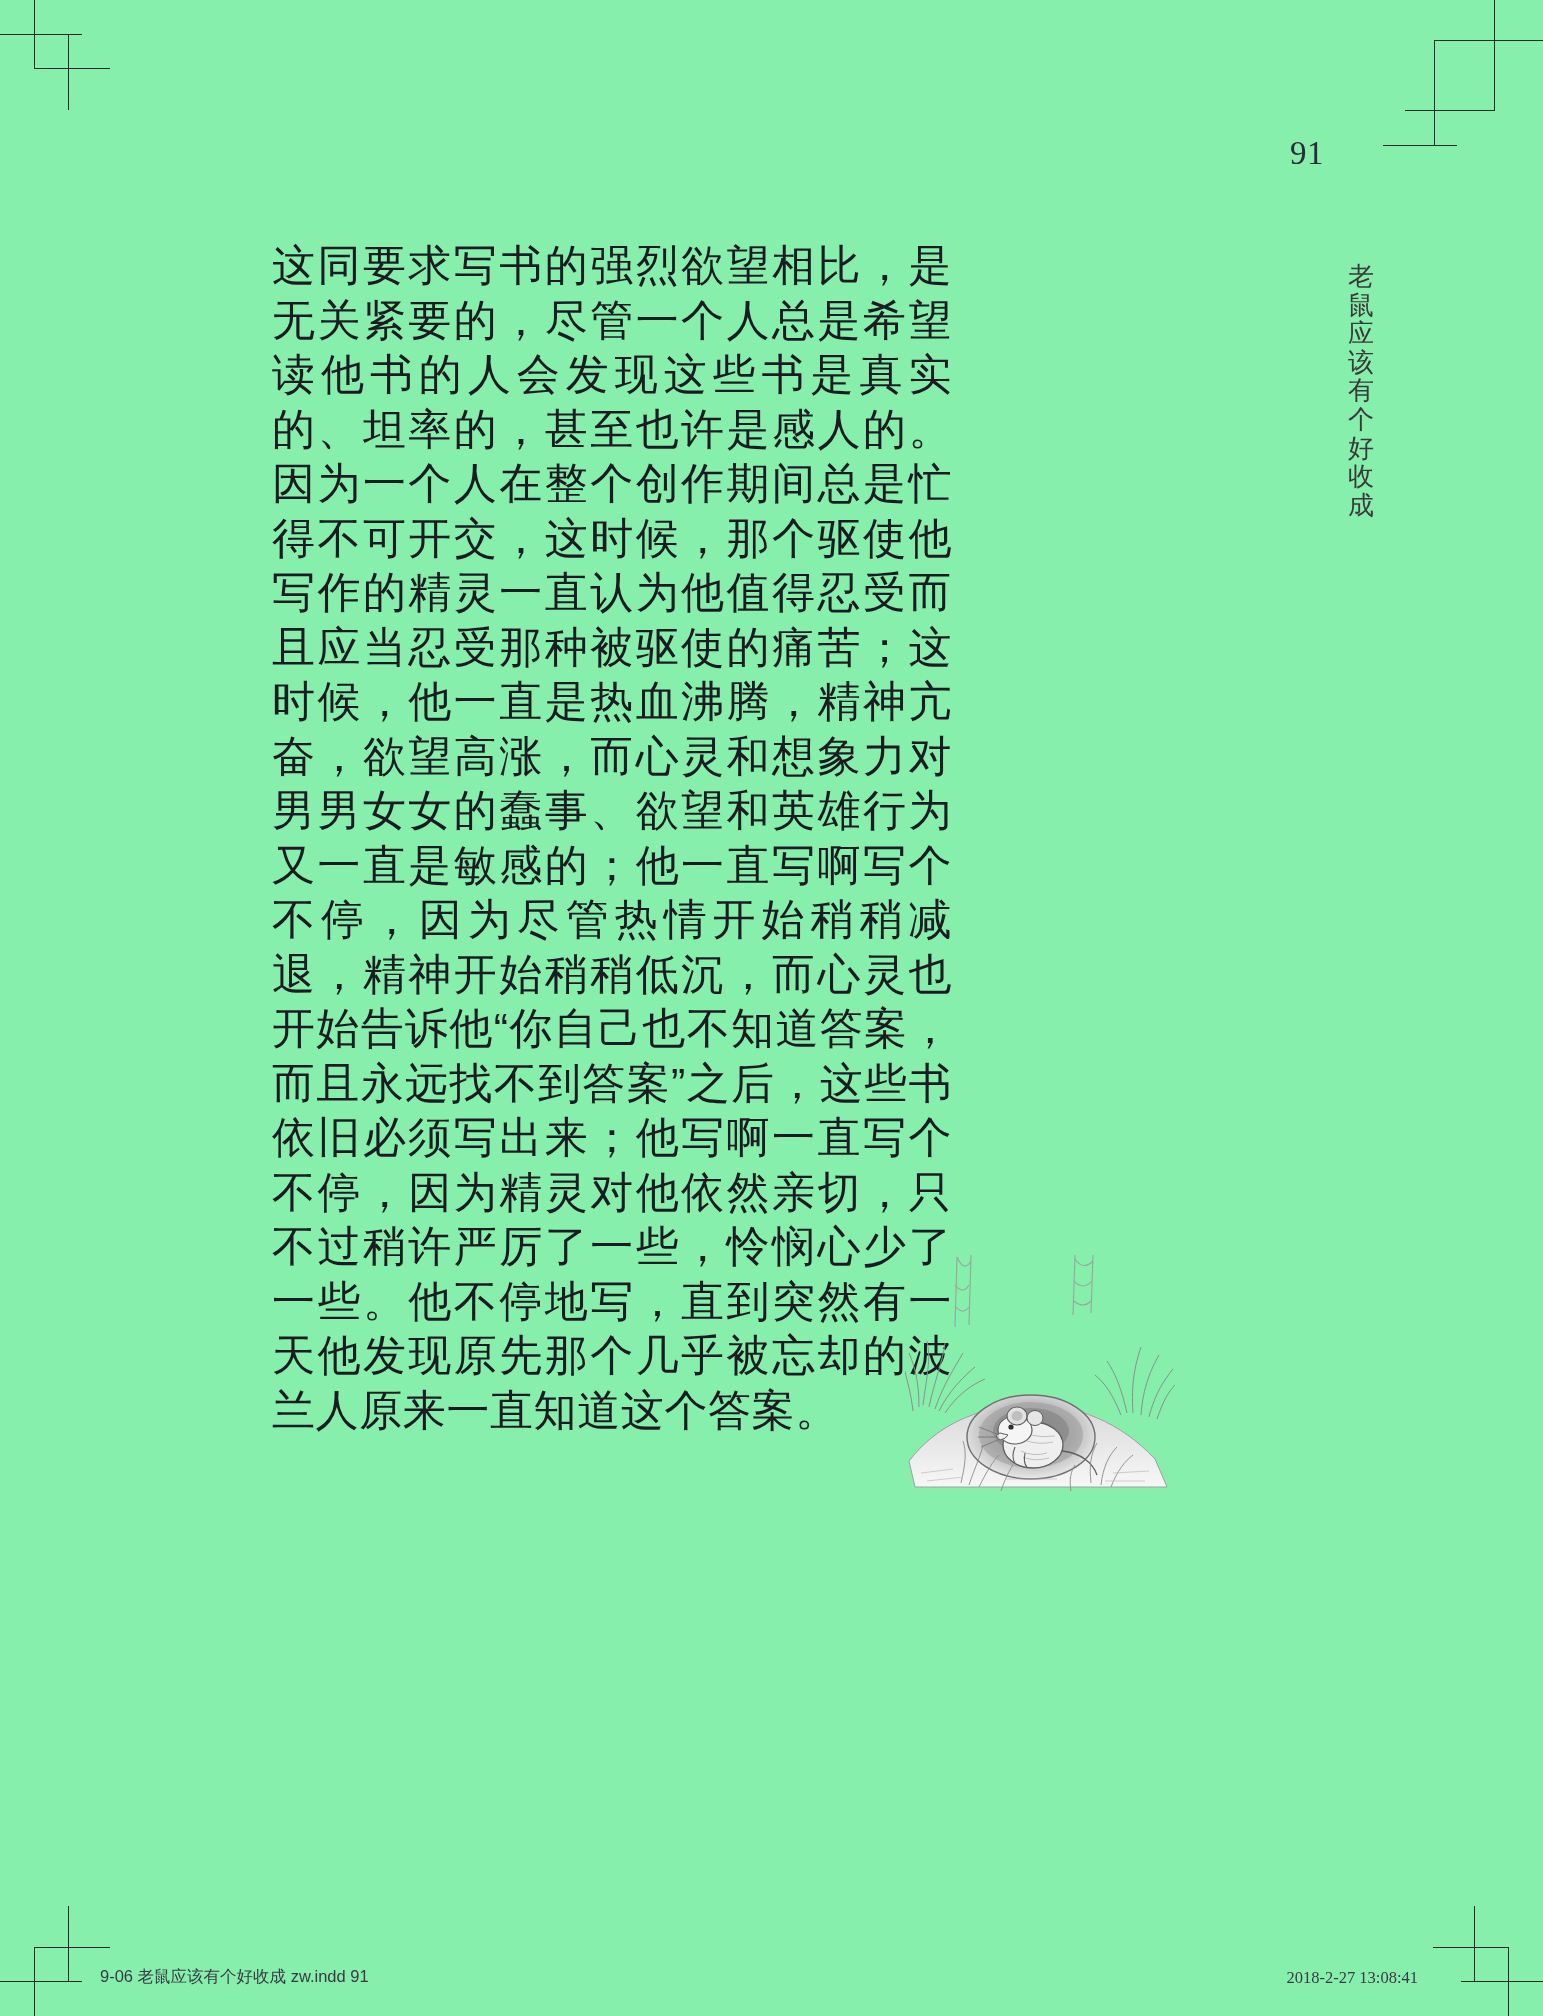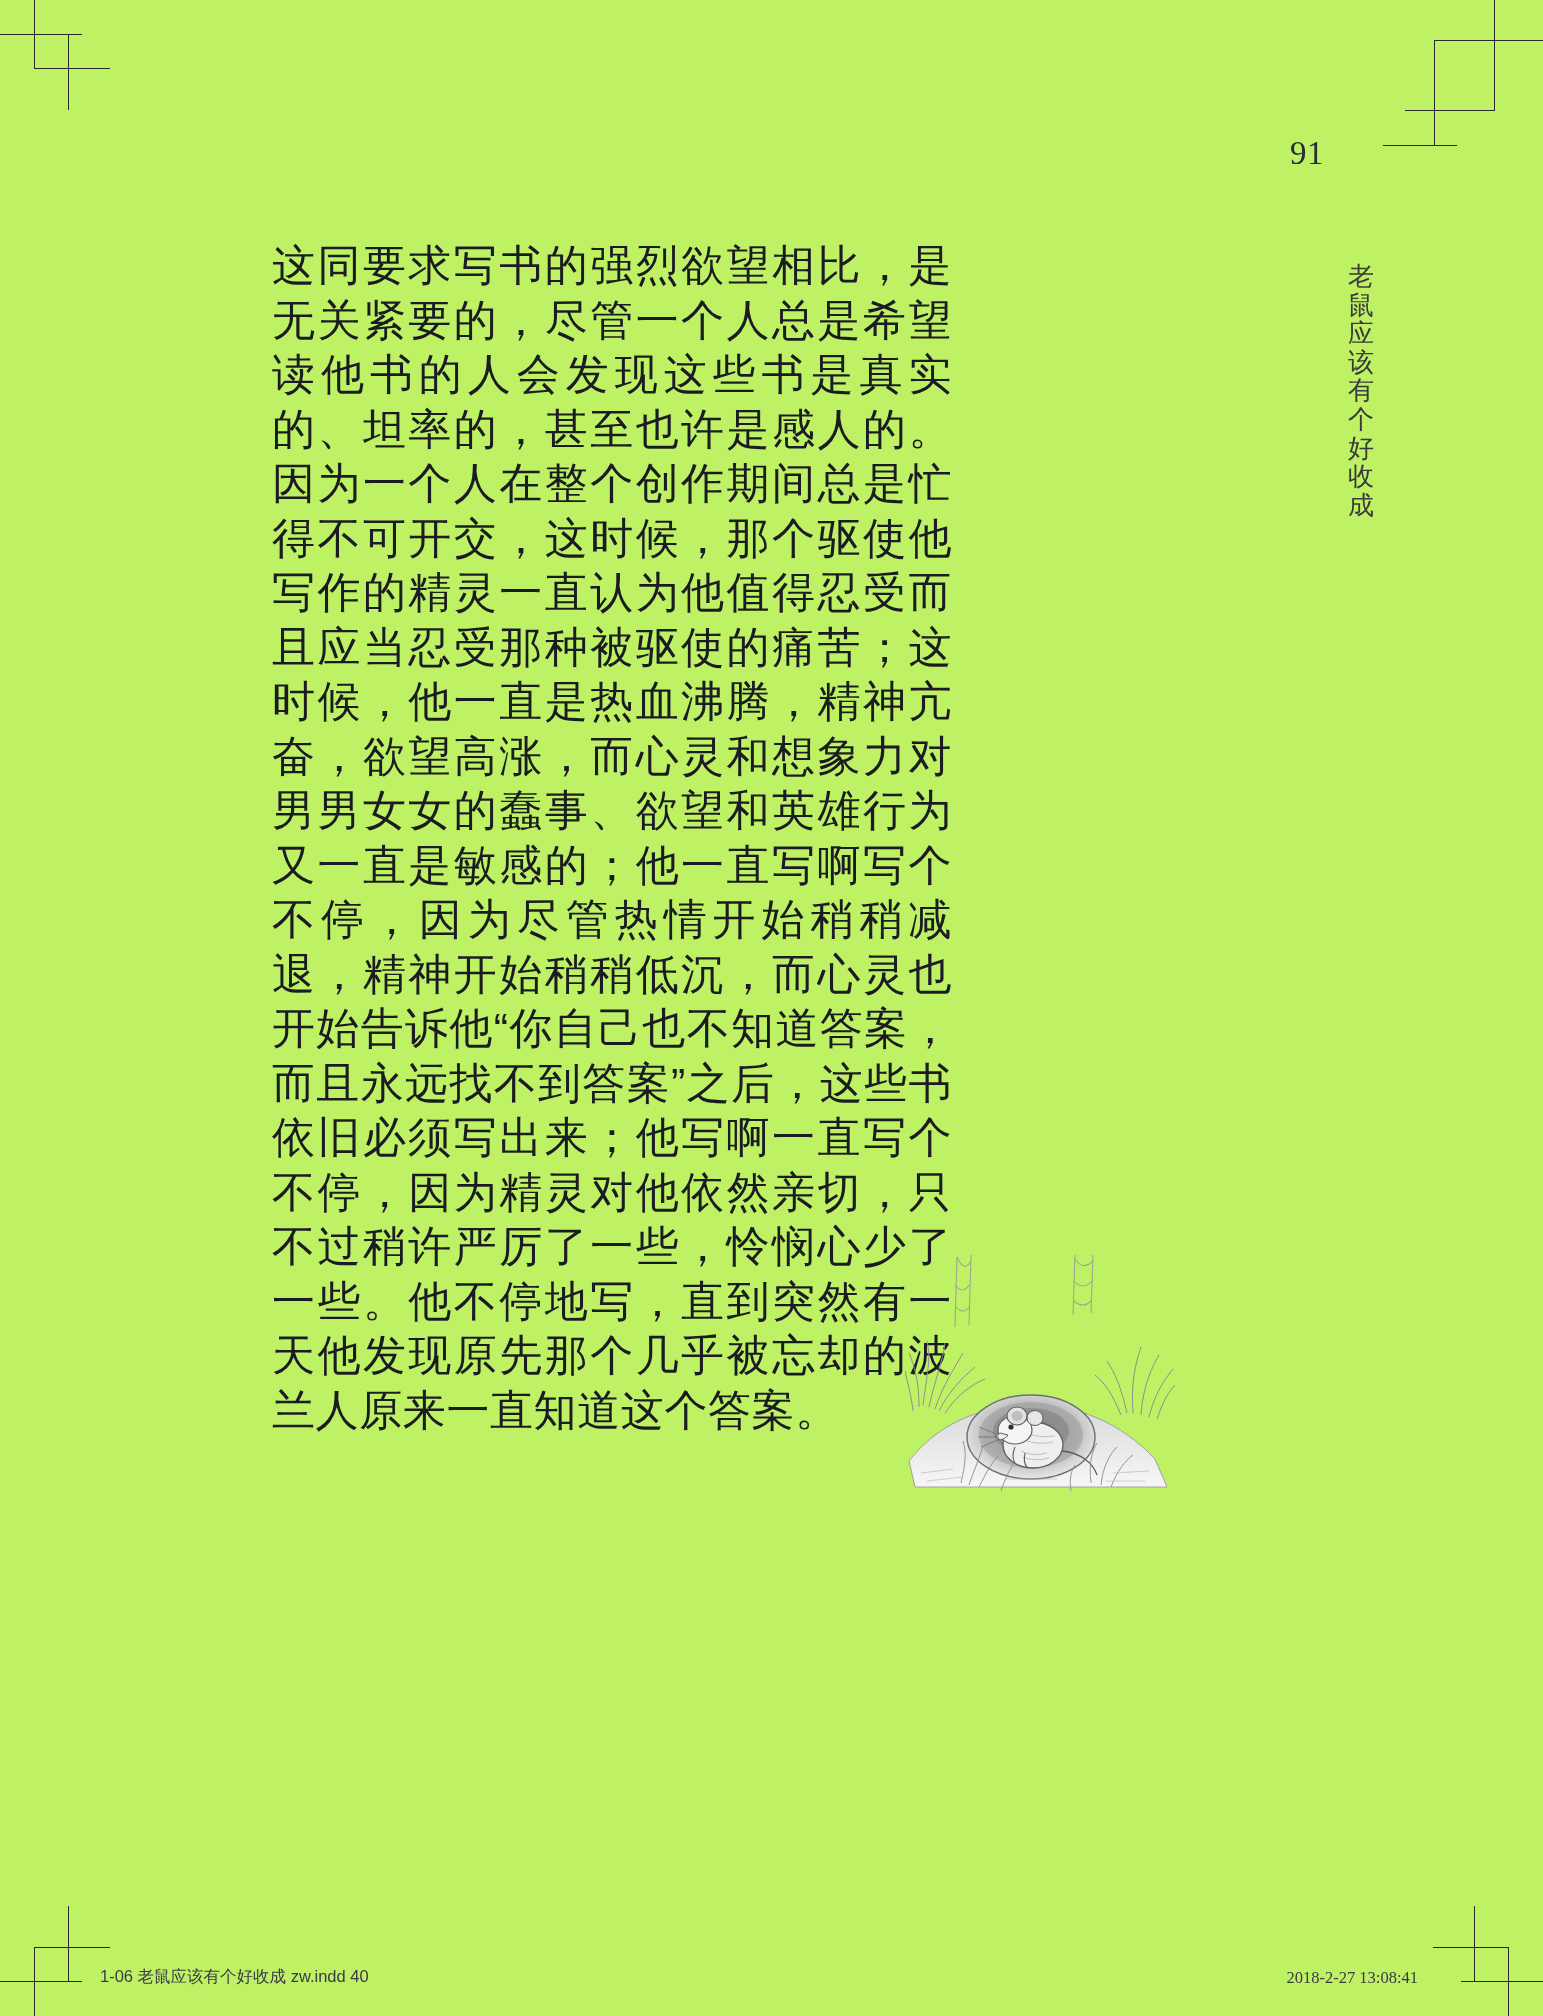--- a/index.html
+++ b/index.html
@@ -7,21 +7,21 @@
     padding: 0;
     background: #ffffff;
   }
   body {
     font-family: "Liberation Sans", sans-serif;
   }
   .page {
     position: relative;
     width: 1543px;
     height: 2016px;
-    background: #bef264;
+    background: #86efac;
     overflow: hidden;
   }
 
   
   .crop {
     position: absolute;
     pointer-events: none;
   }
   .crop .h, .crop .v {
     position: absolute;
@@ -284,16 +284,16 @@
       <g stroke="#b4b4b4" stroke-width="0.7" fill="none" opacity="0.9">
         <path d="M16 218 L48 214"></path>
         <path d="M22 226 L58 222"></path>
         <path d="M208 218 L244 216"></path>
         <path d="M200 226 L240 226"></path>
         <path d="M100 224 L152 224"></path>
       </g>
     </svg>
   </div>
 
-  <div id="footer-left">1-06 老鼠应该有个好收成 zw.indd  40</div>
+  <div id="footer-left">9-06 老鼠应该有个好收成 zw.indd  91</div>
   <div id="footer-right">2018-2-27  13:08:41</div>
 
 </div>
 
 </body></html>

